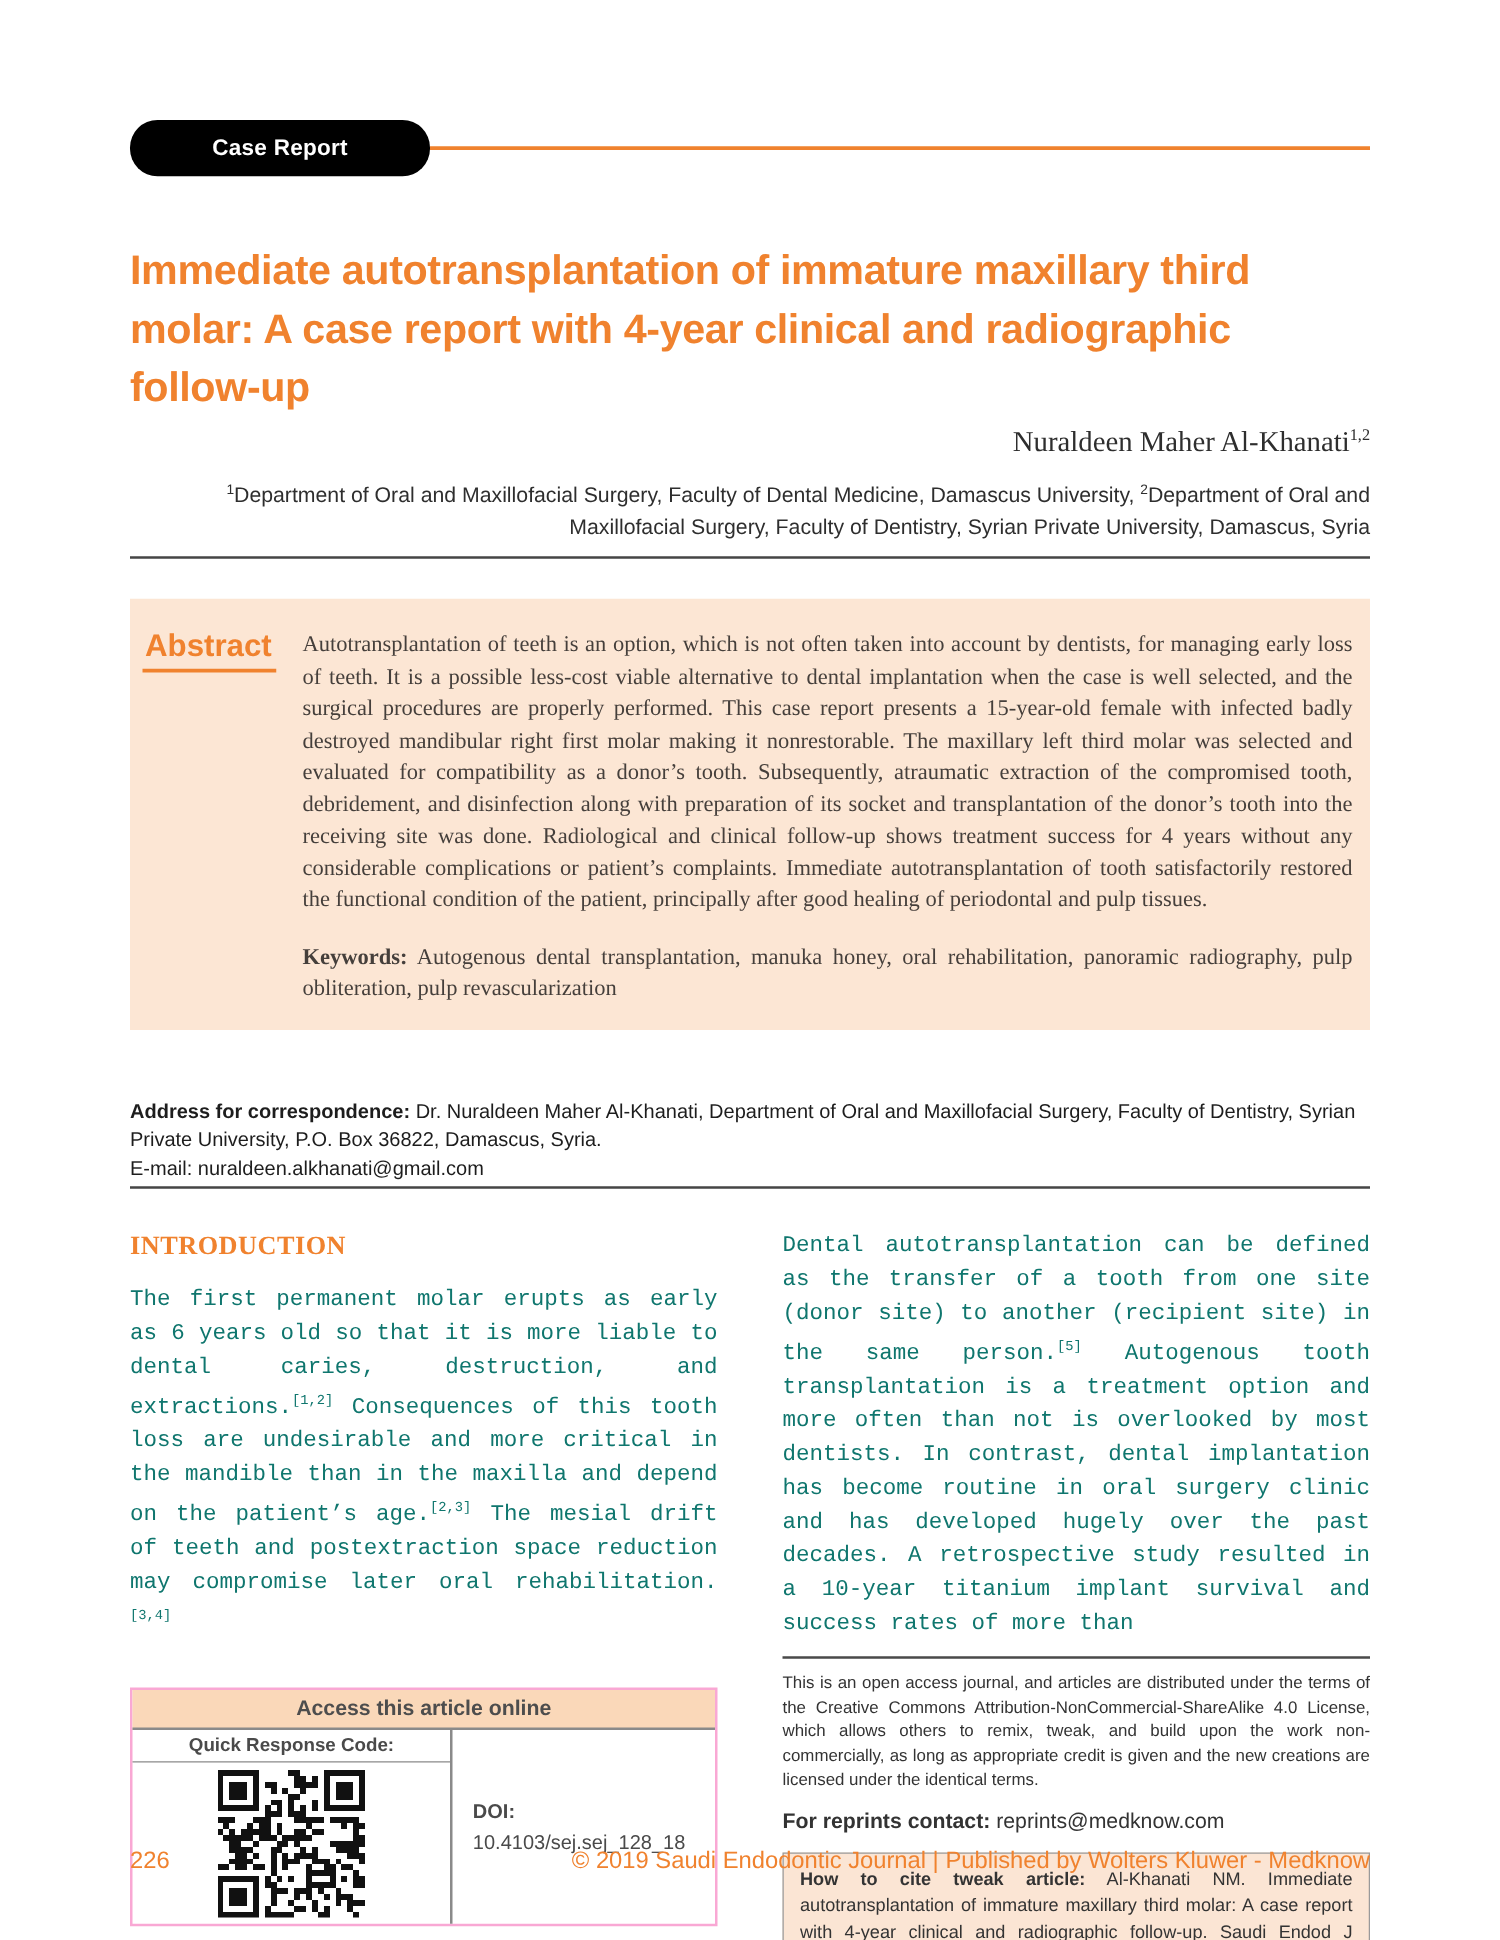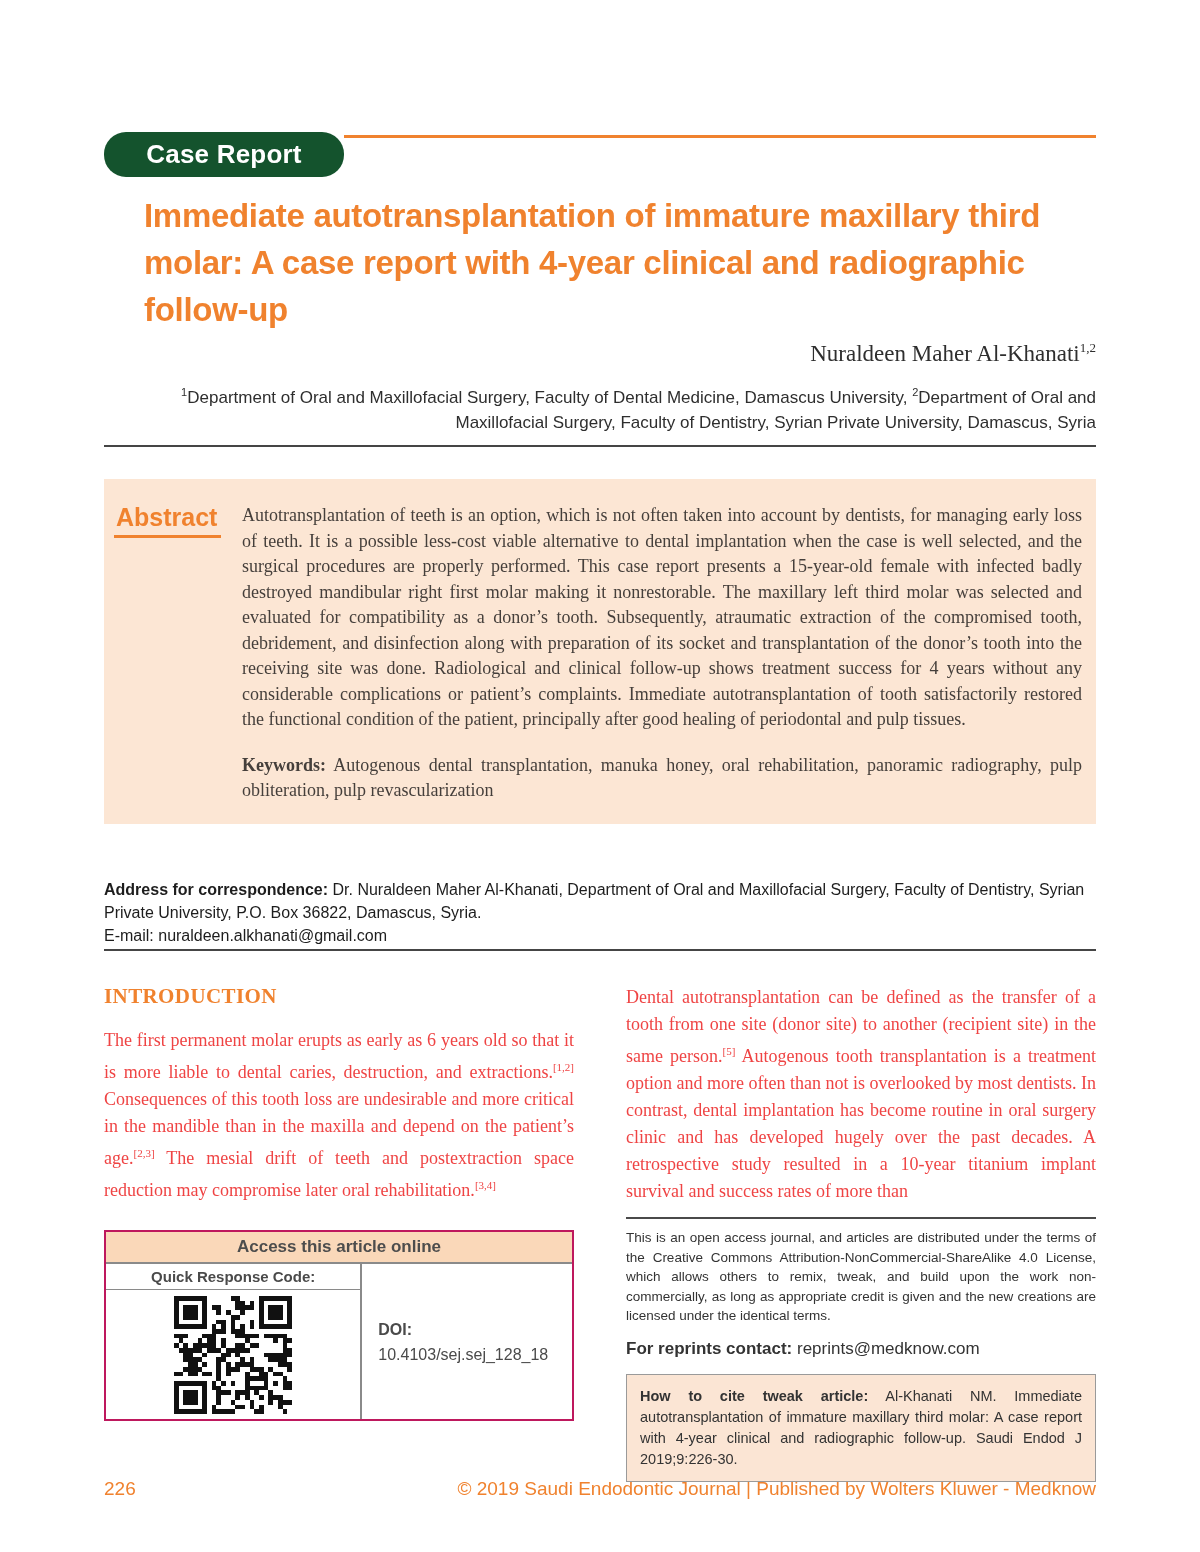--- a/index.html
+++ b/index.html
@@ -7,30 +7,29 @@
   .page {
     position:relative; width:1200px; height:1552px; background:#ffffff;
     font-family:"Liberation Sans", sans-serif; overflow:hidden;
     margin:0 auto;
   }
   .sec { position:absolute; left:104px; right:104px; }
 
   
   .sec-badge { top:96px; display:flex; align-items:center; }
   .badge {
-    background:#14532d; color:#ffffff; width:240px; height:45px; line-height:45px;
-    text-align:center; font-size:26px; font-weight:700; border-radius:22px;
+    background:#000000; color:#ffffff; width:240px; height:45px; line-height:45px;
+    text-align:center; font-size:18px; font-weight:700; border-radius:22px;
     letter-spacing:0.2px;
-    margin-top:36px;
   }
   .badge-line { flex:1; height:3px; background:#F0822E; }
 
   
   .sec-title { top:192px; color:#F0822E; font-weight:700; font-size:33px; line-height:47px; letter-spacing:-0.3px; }
-  .title-line { display:block; white-space:nowrap;margin-left:40px; }
+  .title-line { display:block; white-space:nowrap; }
 
   
   .sec-author { top:340px; text-align:right; }
   .author-name { font-family:"Liberation Serif", serif; font-size:23px; color:#2e2e2e; }
   .author-name sup { font-size:13px; }
   .affiliation { margin-top:12px; font-size:17px; line-height:26px; color:#2e2e2e; }
   .affiliation sup { font-size:11px; }
 
   .rule { position:absolute; left:104px; right:104px; height:2px; background:#454545; }
   .rule1 { top:445px; }
@@ -47,26 +46,26 @@
   .abs-keywords { margin-top:20px; }
   .b { font-weight:700; }
 
   
   .sec-address { top:878px; font-size:16px; line-height:23px; color:#1d1d1d; }
 
   
   .sec-cols { top:984px; display:flex; gap:52px; }
   .col { flex:1; min-width:0; }
   .intro-heading { font-family:"Liberation Serif", serif; font-weight:700; font-size:21px; color:#F0822E; letter-spacing:0.4px; }
-  .serif-par { font-family:Liberation Serif, serif; font-size:18px; line-height:27px; text-align:justify; color:#ef4444; }
+  .serif-par { font-family:Liberation Mono, monospace; font-size:18px; line-height:27px; text-align:justify; color:#0f766e; }
   .col-left .serif-par { margin-top:18px; }
   .serif-par sup { font-size:11px; }
 
   
-  .access-box { margin-top:26px; border:2px solid #be185d; color:#4a4a4a; }
+  .access-box { margin-top:38px; border:2px solid #f9a8d4; color:#4a4a4a; }
   .ab-header { background:#FAD8B9; border-bottom:2px solid #8a8a8a; text-align:center; font-weight:700; font-size:17px; padding:5px 0; color:#4d4d4d; }
   .ab-body { display:flex; height:155px;justify-content:flex-end; }
   .ab-left { width:55%; border-right:2px solid #8a8a8a; display:flex; flex-direction:column; }
   .ab-qr-label { text-align:center; font-weight:700; font-size:15px; padding:4px 0; border-bottom:1.5px solid #8a8a8a; }
   .ab-qr-cell { flex:1; display:flex; align-items:center; justify-content:center; }
   .ab-right { flex:1; display:flex; flex-direction:column; }
   .ab-cell { flex:1; padding:10px 10px 8px 16px; display:flex; flex-direction:column; justify-content:center; gap:7px; font-size:16px; }
   .ab-cell-top { border-bottom:1.5px solid #8a8a8a; }
 
   

